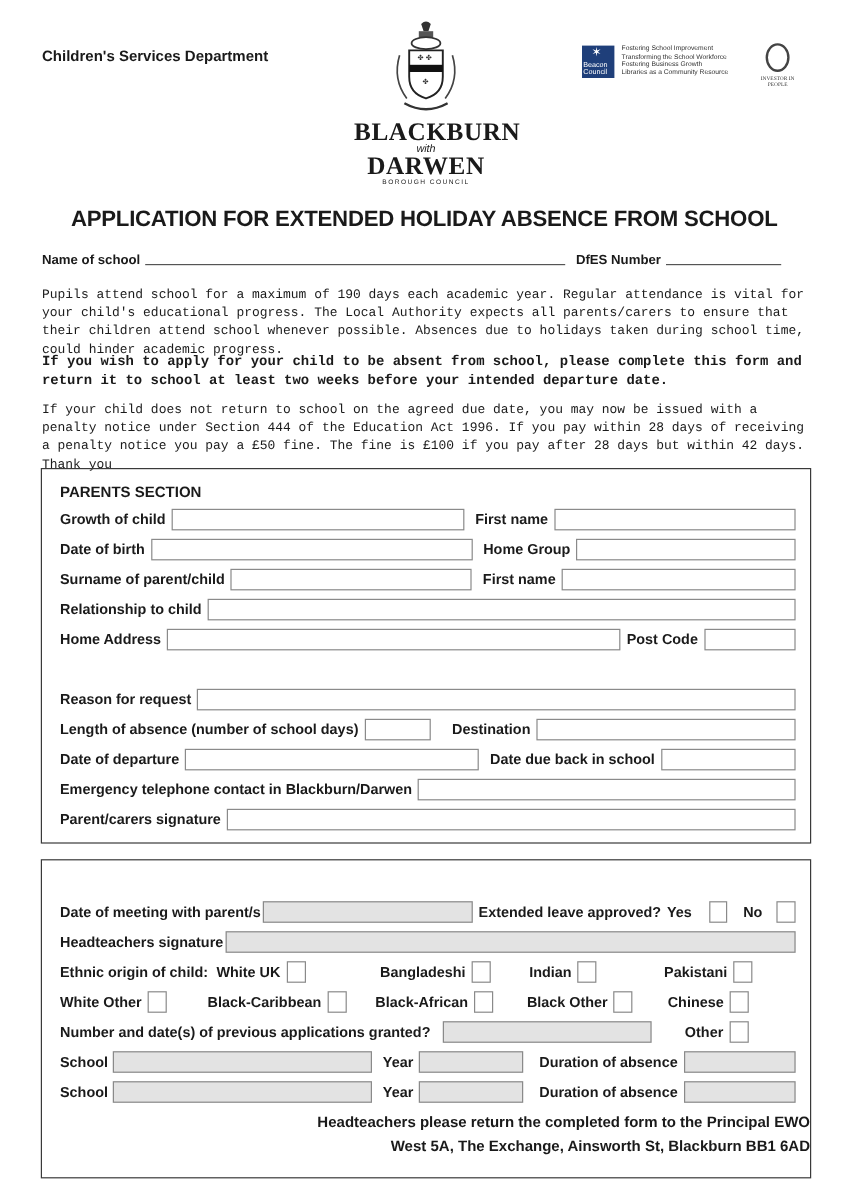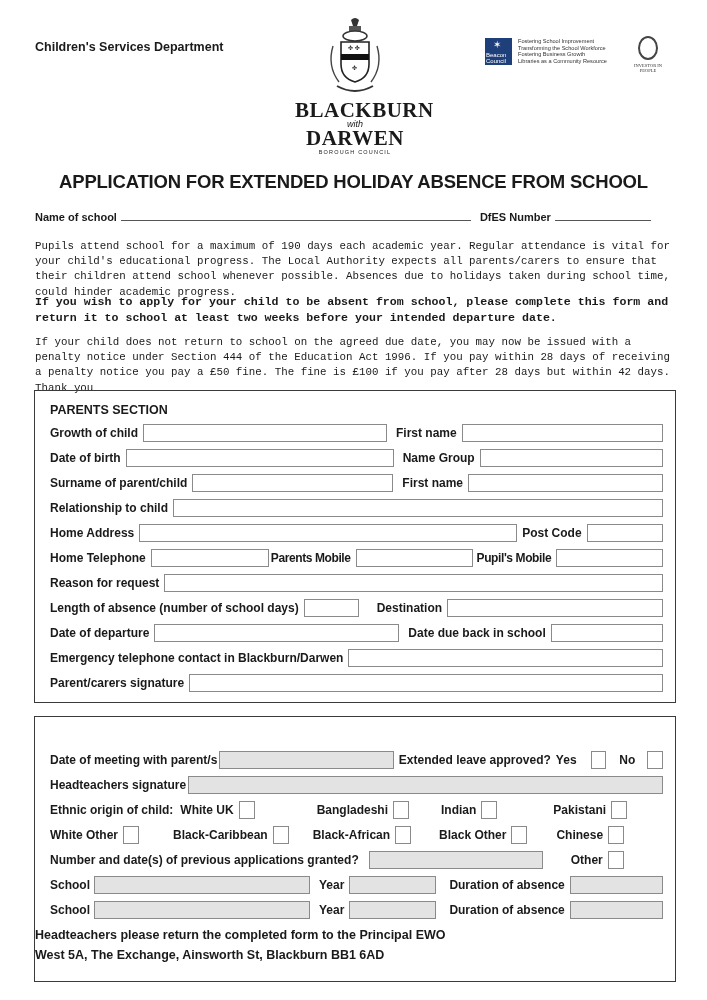--- a/index.html
+++ b/index.html
@@ -29,21 +29,21 @@
   .p3 { top: 335px; }
   .section { position: absolute; left: 34px; width: 642px; border: 1.5px solid #3a3a3a; }
   .parents { top: 390px; height: 313px; }
   .school { top: 716px; height: 266px; }
   .row { position: absolute; left: 15px; right: 12px; height: 19px; display: flex; align-items: center; font-size: 12px; font-weight: bold; white-space: nowrap; }
   .row .f { height: 18px; border: 1px solid #8a8a8a; background: #fff; }
   .school .f, .school .cb { background: #e3e3e3; }
   .row .cb { width: 16px; height: 18px; border: 1px solid #8a8a8a; background: #fff; }
   .sp { margin-left: 5px; }
   .sec-title { font-size: 12.5px; }
-  .footer-note { position: absolute; left: 0; right: 0; text-align: left; font-size: 12.5px; font-weight: bold; line-height: 20px; }
+  .footer-note { position: absolute; left: 0; right: 0; text-align: right; font-size: 12.5px; font-weight: bold; line-height: 20px; }
 </style>
 </head>
 <body>
 
 <div class="abs dept">Children's Services Department</div>
 
 <div class="abs crest">
   <svg width="64" height="82" viewBox="0 0 64 82">
     <path d="M28 4 q4 -4 8 0 l-2 6 h-4z" fill="#333"></path>
     <rect x="26" y="10" width="12" height="5" fill="#555"></rect>
@@ -98,45 +98,37 @@
   </div>
   <div class="row" style="top:32px">
     <span>Growth of child</span>
     <span class="f sp" style="width:244px"></span>
     <span style="margin-left:9px">First name</span>
     <span class="f sp" style="flex:1"></span>
   </div>
   <div class="row" style="top:57px">
     <span>Date of birth</span>
     <span class="f sp" style="width:268px"></span>
-    <span style="margin-left:9px">Name Group</span>
+    <span style="margin-left:9px">Home Group</span>
     <span class="f sp" style="flex:1"></span>
   </div>
   <div class="row" style="top:82px">
     <span>Surname of parent/child</span>
     <span class="f sp" style="width:201px"></span>
     <span style="margin-left:9px">First name</span>
     <span class="f sp" style="flex:1"></span>
   </div>
   <div class="row" style="top:107px">
     <span>Relationship to child</span>
     <span class="f sp" style="flex:1"></span>
   </div>
   <div class="row" style="top:132px">
     <span>Home Address</span>
     <span class="f sp" style="width:378px"></span>
     <span class="sp">Post Code</span>
-    <span class="f sp" style="flex:1"></span>
-  </div>
-  <div class="row" style="top:157px">
-    <span>Home Telephone</span>
-    <span class="f sp" style="width:118px"></span>
-    <span style="margin-left:2px;letter-spacing:-0.4px">Parents Mobile</span>
-    <span class="f sp" style="width:117px"></span>
-    <span style="margin-left:4px;letter-spacing:-0.4px">Pupil's Mobile</span>
     <span class="f sp" style="flex:1"></span>
   </div>
   <div class="row" style="top:182px">
     <span>Reason for request</span>
     <span class="f sp" style="flex:1"></span>
   </div>
   <div class="row" style="top:207px">
     <span>Length of absence (number of school days)</span>
     <span class="f sp" style="width:55px"></span>
     <span style="margin-left:18px">Destination</span>

